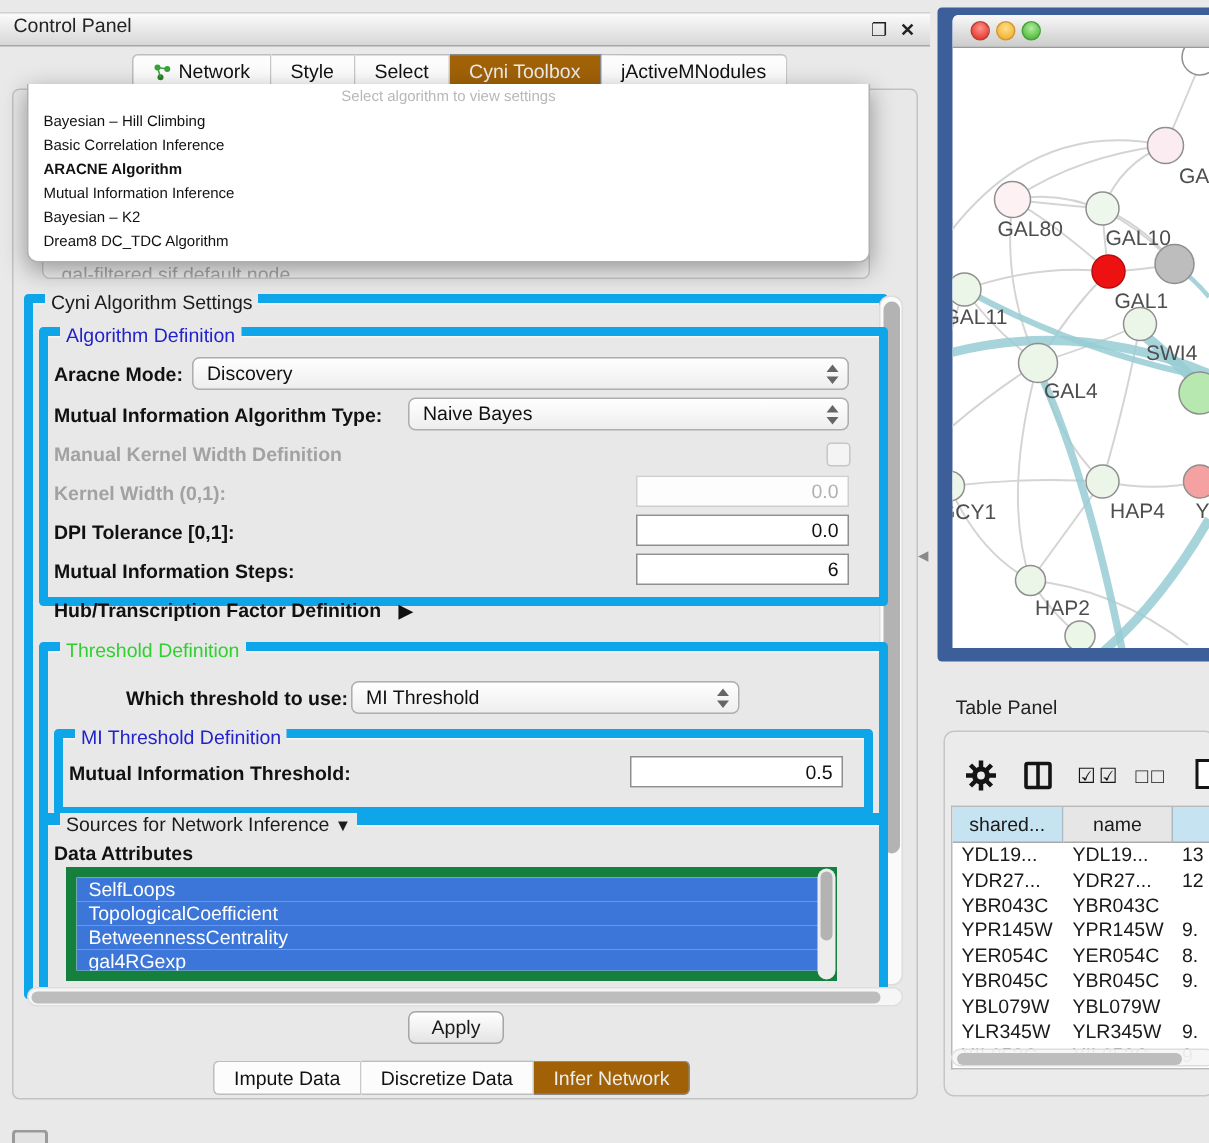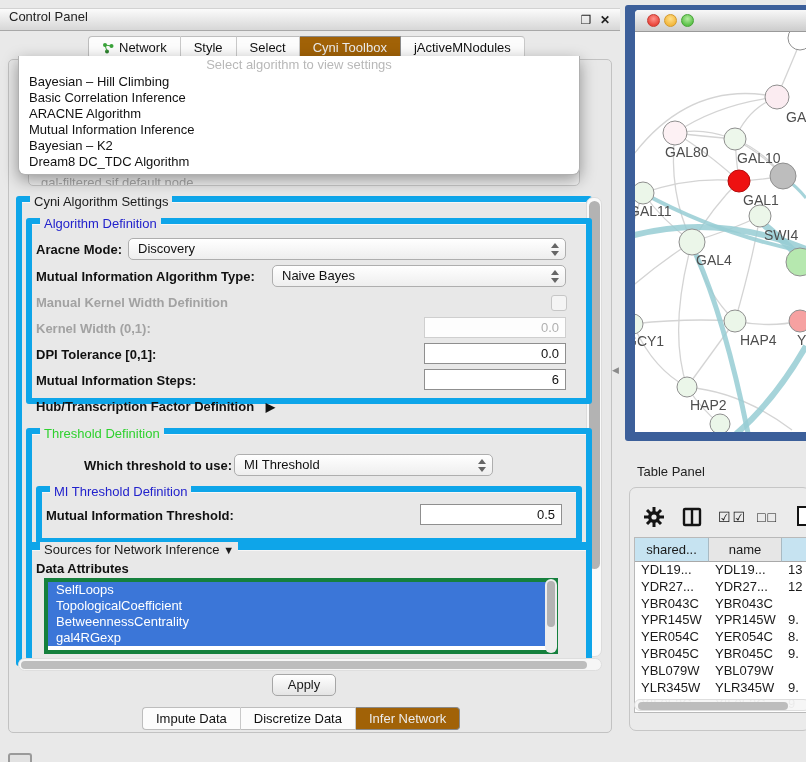--- a/index.html
+++ b/index.html
@@ -18,24 +18,24 @@
   
   .tabstrip{display:flex;height:23px;font-size:13px;line-height:21px}
   .tab{background:#fcfcfc;border-top:1px solid #bdbdbd;border-bottom:1px solid #bdbdbd;border-right:1px solid #c9c9c9;
        padding:0 13px;color:#111;white-space:nowrap;display:flex;align-items:center;gap:5px}
   .tab:first-child{border-left:1px solid #bdbdbd;border-radius:4px 0 0 4px}
   .tab:last-child{border-radius:0 4px 4px 0}
   .tab.sel{background:#a16207;color:#ececec;border-color:#8a8a8a}
 
   
   .popup{left:18px;top:56px;width:560px;height:118px;background:#fff;border:1px solid #b0b0b0;border-top:none;
-    border-radius:0 0 7px 7px;box-shadow:0 5px 16px rgba(0,0,0,.38);z-index:60;font-size:13px;overflow:hidden}
+    border-radius:0 0 7px 7px;box-shadow:0 5px 16px rgba(0,0,0,.38);z-index:60;font-size:10px;overflow:hidden}
   .popup .ph{color:#b8b8b8;text-align:center;height:18px;line-height:18px}
   .popup .item{height:16px;line-height:16px;padding-left:10px;color:#111}
-  .popup .item.bold{font-weight:normal}
+  .popup .item.bold{font-weight:bold}
 
   .partial-combo{left:28px;top:167px;width:552px;height:19px;border:1px solid #c7c7c7;border-radius:5px;
     background:#f2f2f2;overflow:hidden;z-index:5;color:#a9a9a9;font-size:13px;line-height:30px;padding-left:12px;box-sizing:border-box}
 
   
   .group{position:absolute;border:6px solid #0ea5e9;border-radius:3px;box-shadow:0 1px 0 #f6f6f6 inset, 0 0 0 0 #fff}
   .gtitle{position:absolute;top:-8px;left:8px;background:#e8e8e8;padding:0 4px;font-size:13px;line-height:15px}
   .t-plain{color:#1c1c1c}
   .t-blue{color:#2222cc}
   .t-green{color:#2fd12f}
@@ -49,21 +49,21 @@
   .arrows i{position:absolute;left:2px;width:0;height:0;border-left:4px solid transparent;border-right:4px solid transparent}
   .arrows .up{top:1px;border-bottom:5px solid #666}
   .arrows .dn{bottom:1px;border-top:5px solid #666}
 
   .tfield{position:absolute;height:21px;background:#fff;border:1px solid #8f8f8f;font-size:13px;line-height:19px;
     text-align:right;padding-right:6px;box-sizing:border-box;color:#111}
   .tfield.dis{border:1px solid #cfcfcf;background:#fdfdfd;color:#b0b0b0}
 
   .checkbox{position:absolute;width:14px;height:14px;border:1px solid #c6c6c6;border-radius:3px;background:#f4f4f4}
 
-  .attr-list{position:absolute;left:44px;top:578px;width:514px;height:76px;background:#fff;border:4px solid #15803d;
+  .attr-list{position:absolute;left:44px;top:578px;width:514px;height:76px;background:#fff;border:7px solid #15803d;
     box-sizing:border-box;overflow:hidden;font-size:13px}
   .attr-item{height:16px;line-height:16px;color:#fff;background:#3b76d8;padding-left:8px}
 
   .vscroll{position:absolute;background:#fafafa;border:1px solid #dcdcdc;border-radius:7px;box-sizing:border-box}
   .vthumb{position:absolute;background:#b3b3b3;border-radius:6px}
   .hscroll{position:absolute;background:#f6f6f6;border:1px solid #dedede;border-radius:7px;box-sizing:border-box}
   .hthumb{position:absolute;background:#bdbdbd;border-radius:5px}
 
   .apply{left:272px;top:674px;width:64px;height:22px;background:linear-gradient(#ffffff,#e4e4e4);
     border:1px solid #a6a6a6;border-radius:5px;font-size:13px;text-align:center;line-height:20px;box-sizing:border-box}

